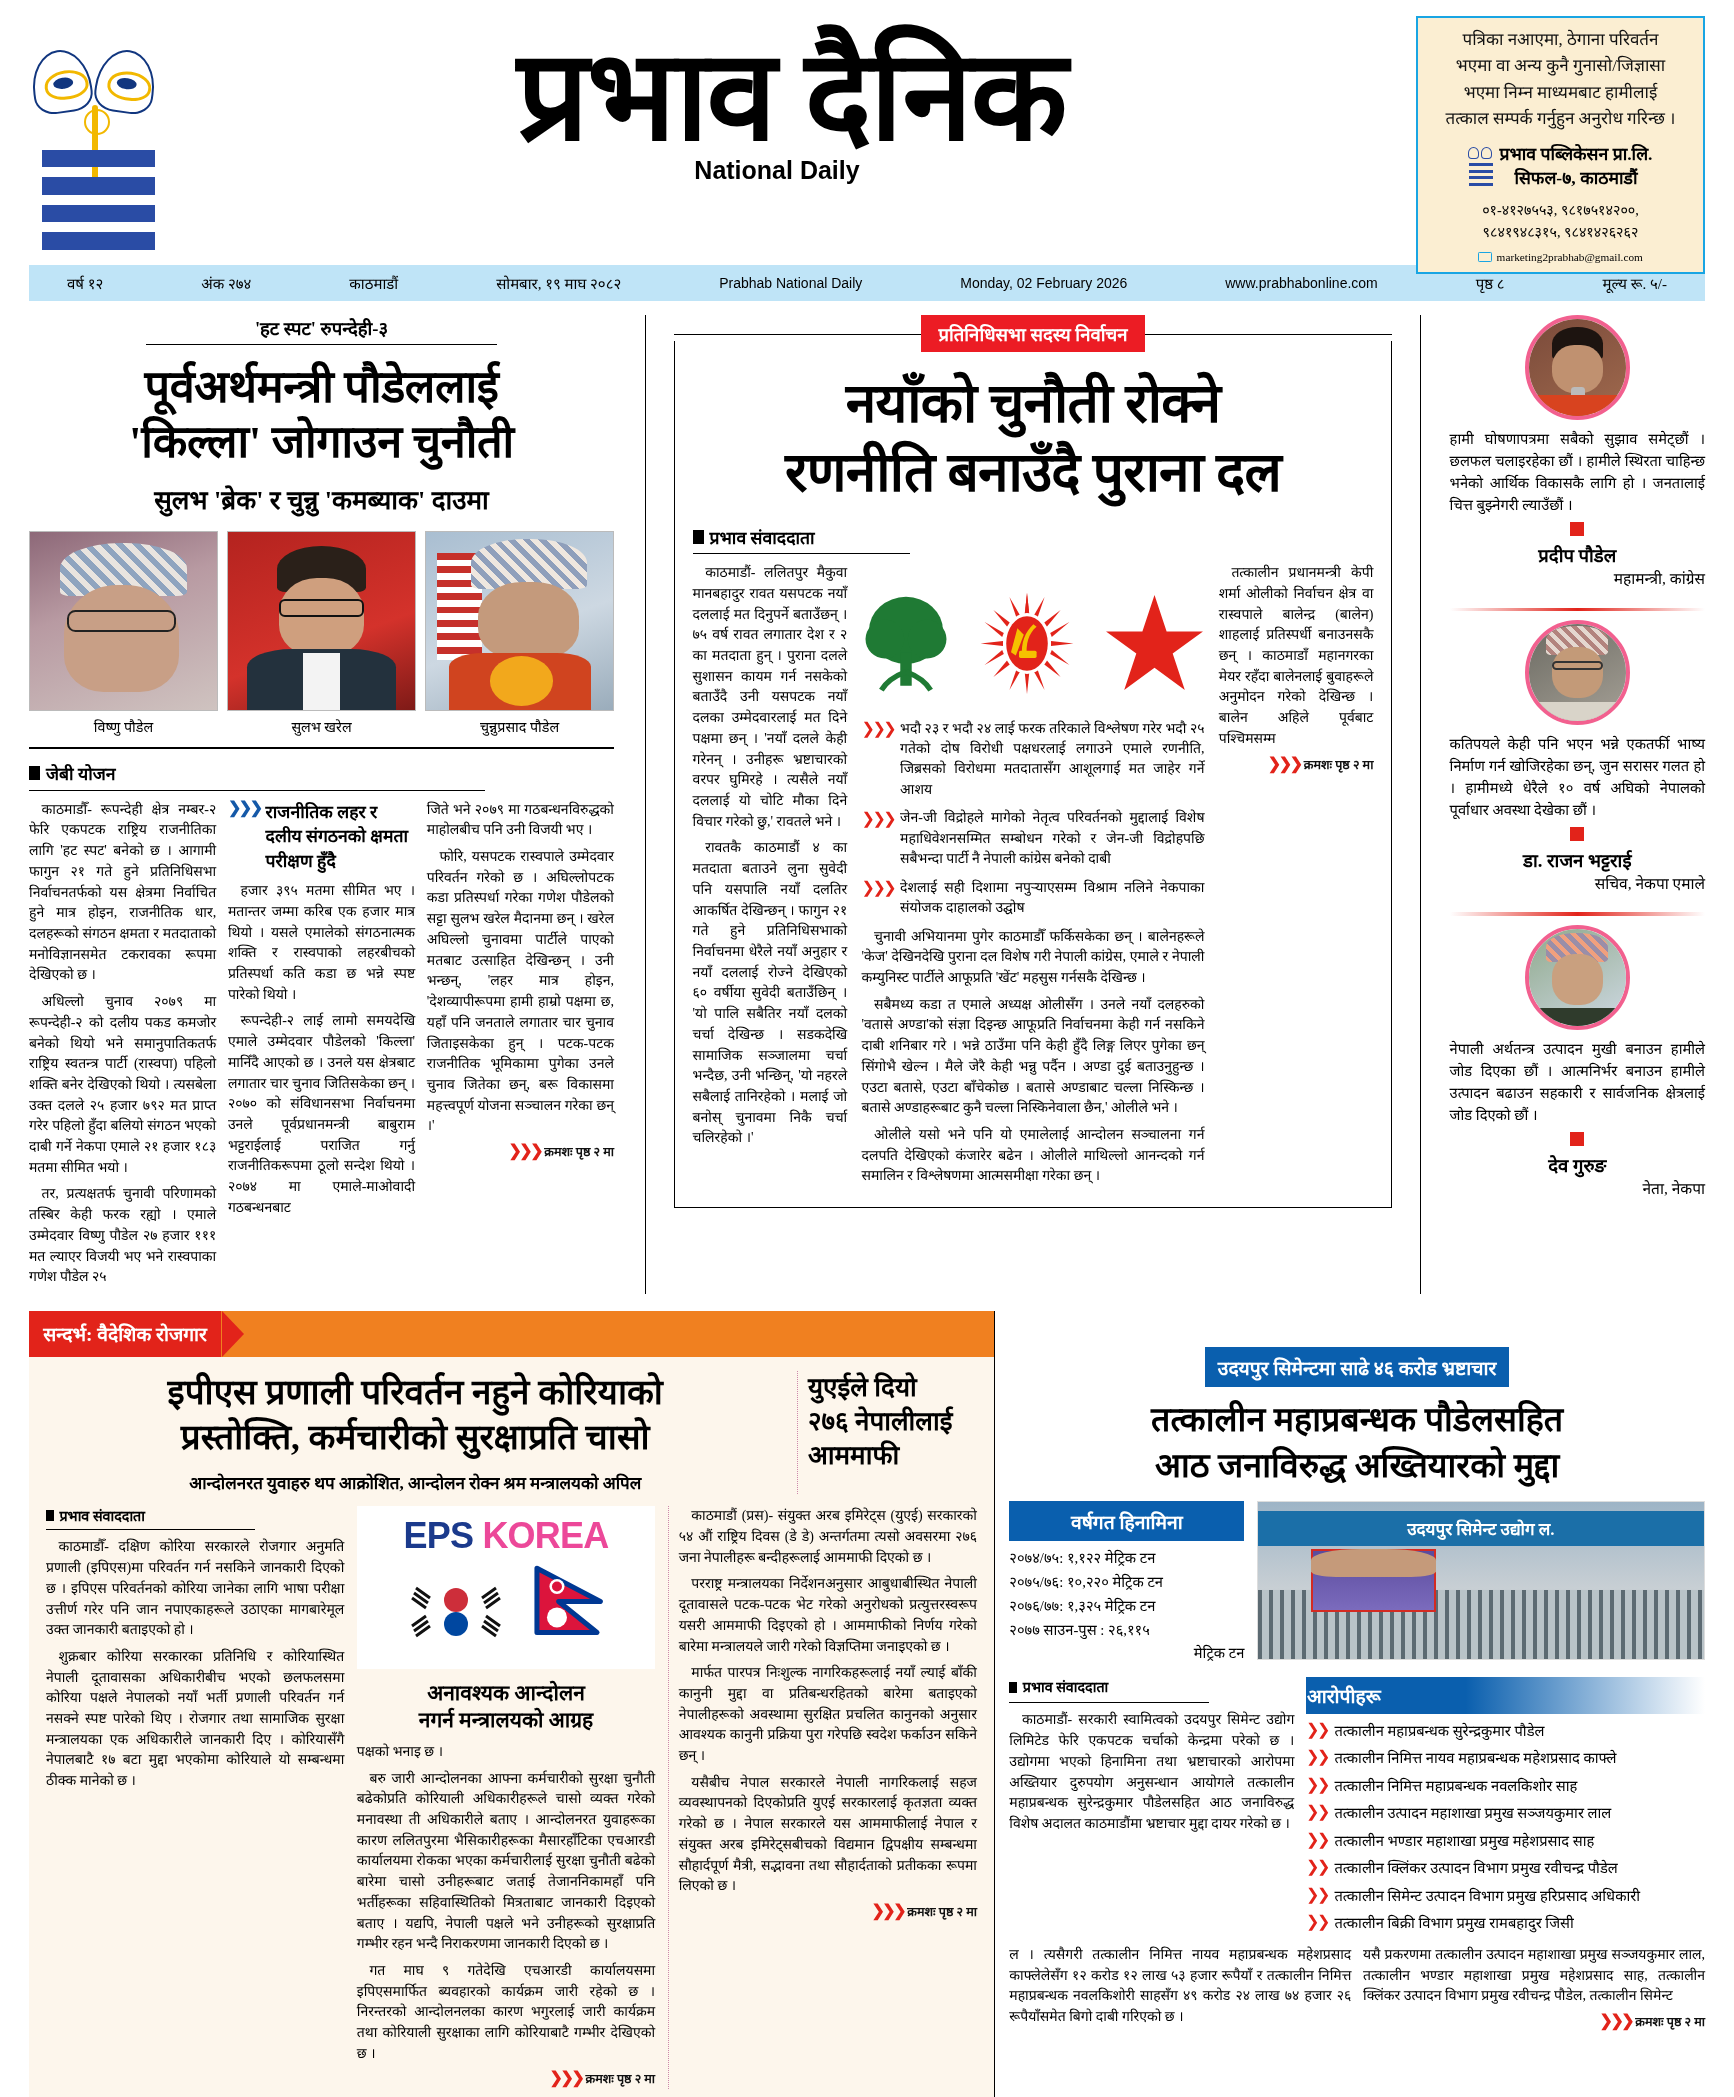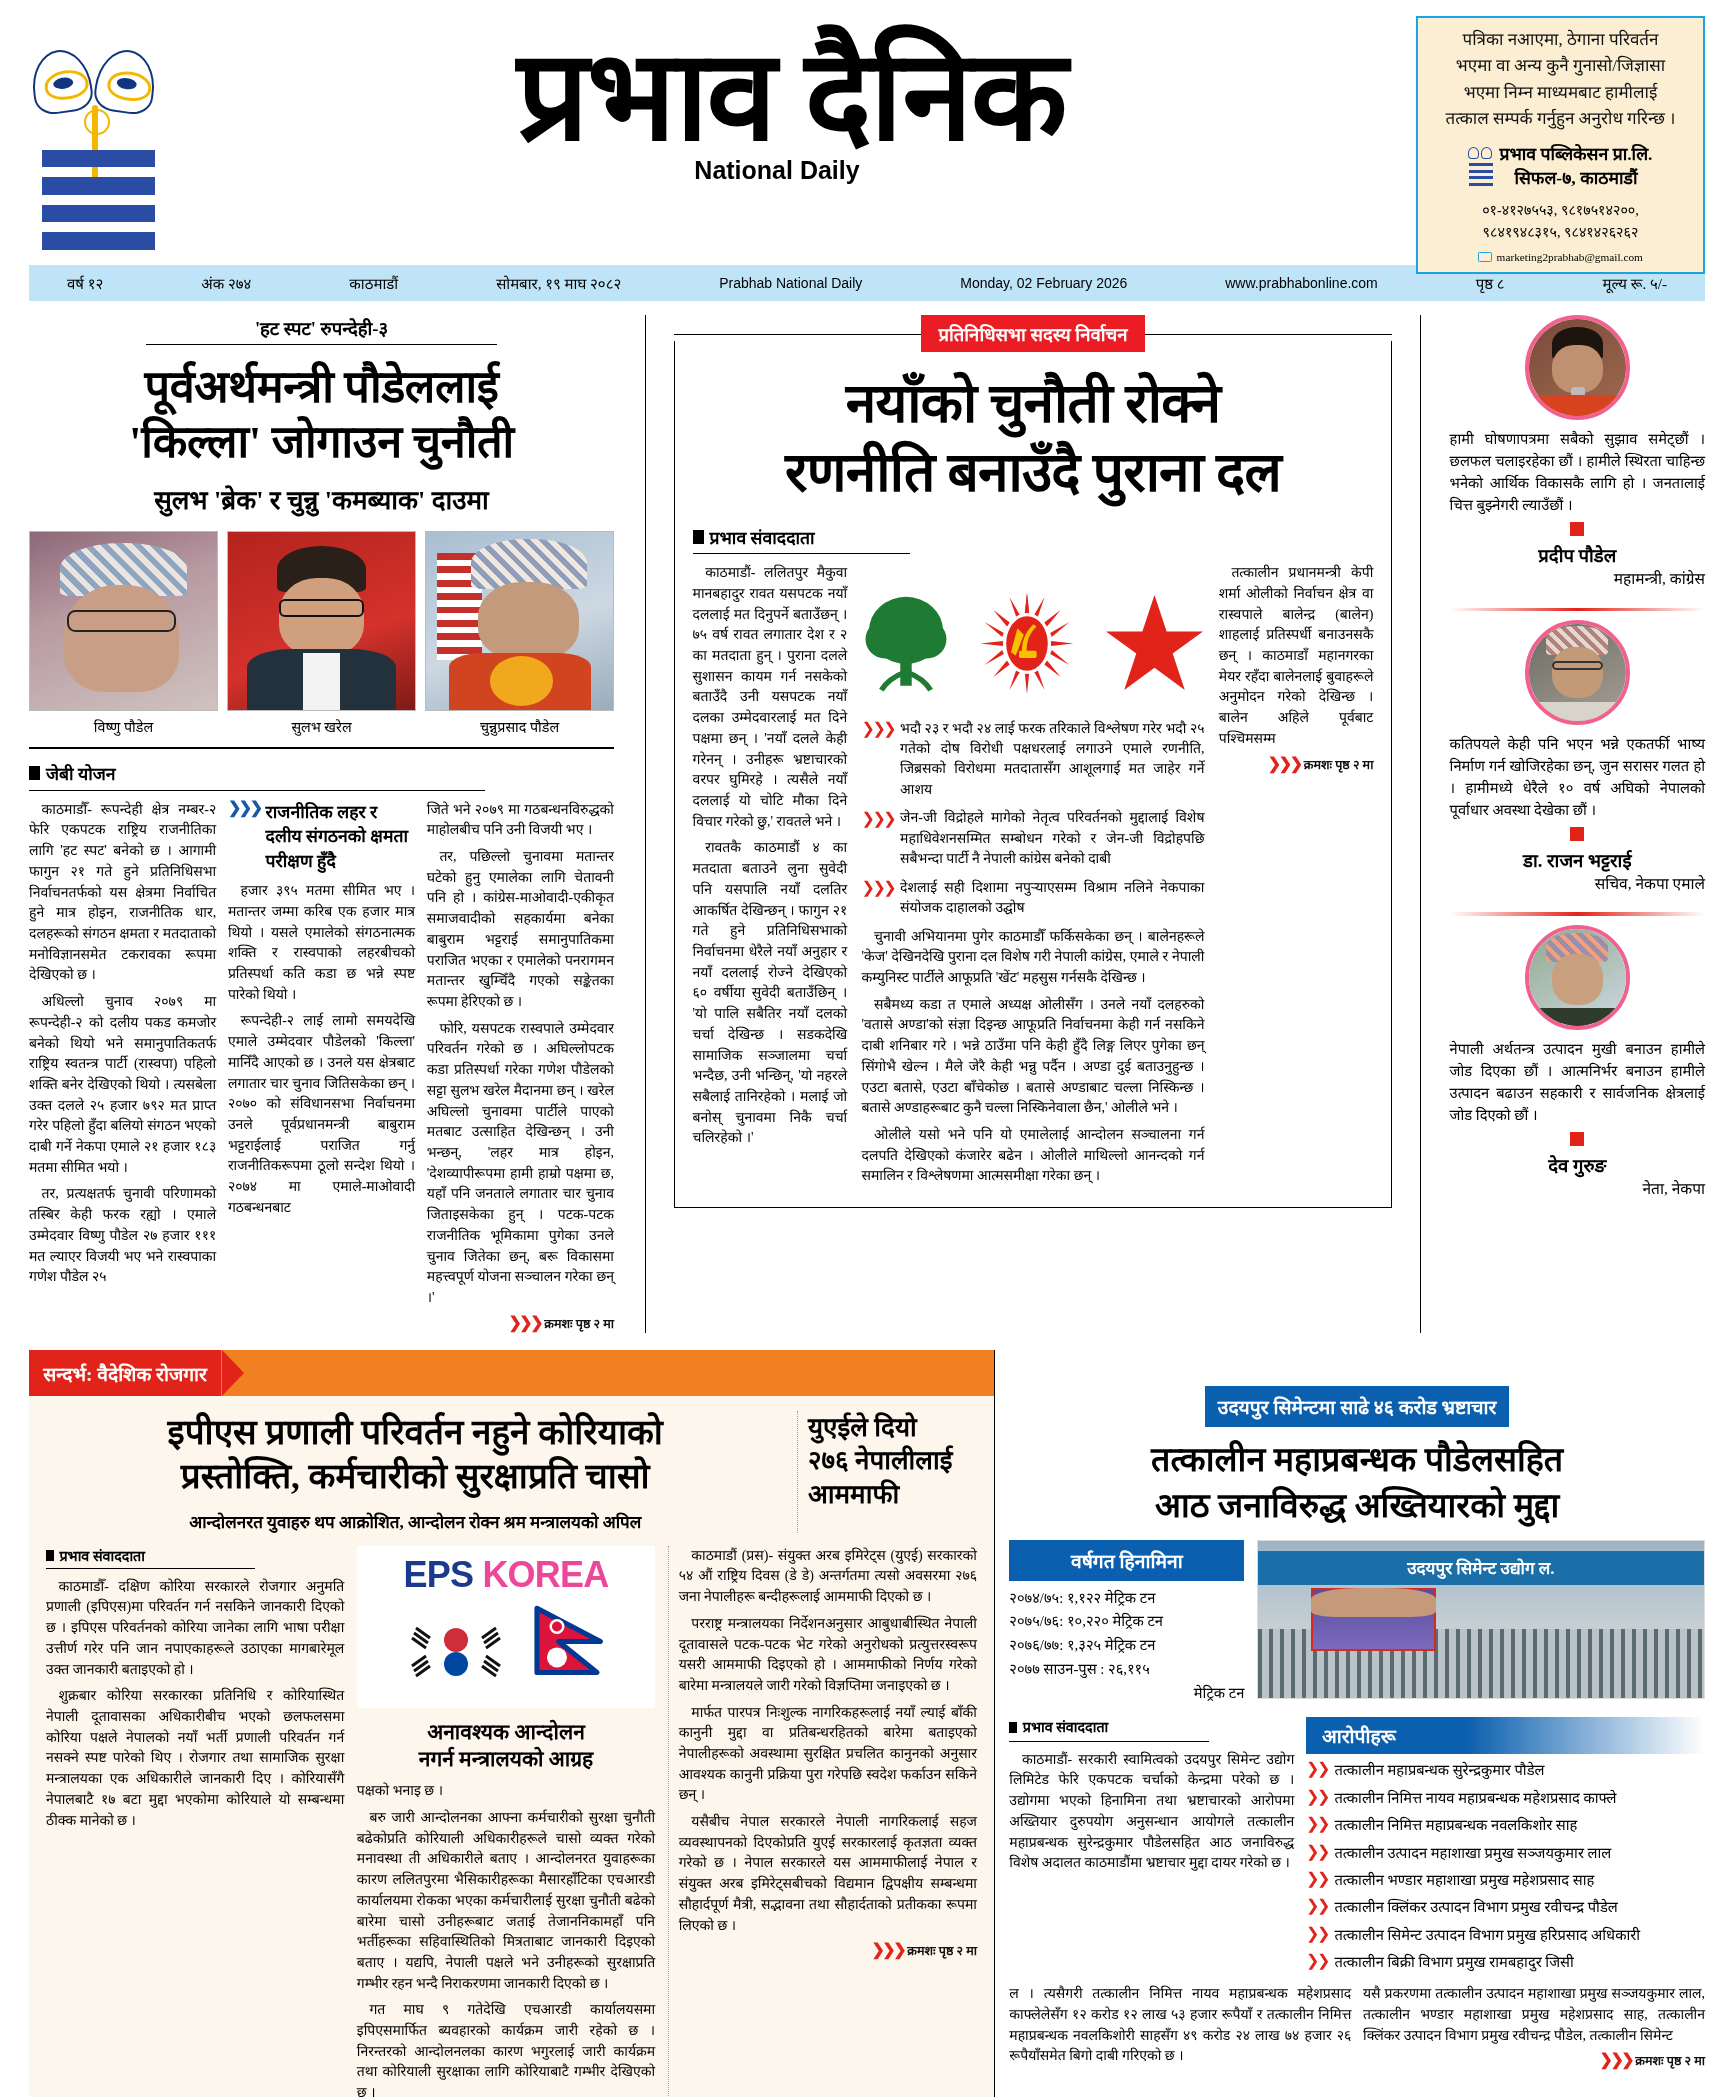--- a/index.html
+++ b/index.html
@@ -162,21 +162,21 @@
 
   .bluetag {
     background:#0a5fae; color:#fff; font-size:19.3px; font-weight:bold;
     padding:6.7px 12.6px; display:inline-block; text-align:center;
   }
   .br-head { text-align:center; font-size:34px; font-weight:bold; line-height:1.3; margin-top:11px; }
   .br-cols { display:flex; gap:12.6px; margin-top:12.6px; }
   .yearbox .bluetag { display:block; }
   .yearlist { font-size:14.7px; line-height:1.62; margin-top:5.9px;}
   .cementimg { height:159px; border:1.3px solid #ddd; position:relative; overflow:hidden; }
-  .accused-tag { background:linear-gradient(to right,#0a5fae 40%,#ffffff); color:#fff; font-size:19.3px; font-weight:bold; padding:5px 16px; }
+  .accused-tag { background:linear-gradient(to right,#0a5fae 40%,#ffffff); color:#fff; font-size:19.3px; font-weight:bold; padding:5px 1px; }
   .accused li { list-style:none; display:flex; gap:6.7px; font-size:14.7px; margin-top:7.6px; line-height:1.35;}
   .accused li .arrow { color:#e2231a; }
 </style>
 </head>
 <body>
 
 <div class="page">
 
   <div class="masthead">
 
@@ -303,21 +303,20 @@
             <span class="arrow">❯❯❯</span>
             <span>राजनीतिक लहर र दलीय संगठनको क्षमता परीक्षण हुँदै</span>
           </div>
           <div class="bodytext">
             <p>हजार ३९५ मतमा सीमित भए । मतान्तर जम्मा करिब एक हजार मात्र थियो । यसले एमालेको संगठनात्मक शक्ति र रास्वपाको लहरबीचको प्रतिस्पर्धा कति कडा छ भन्ने स्पष्ट पारेको थियो ।</p>
             <p>रूपन्देही-२ लाई लामो समयदेखि एमाले उम्मेदवार पौडेलको 'किल्ला' मानिँदै आएको छ । उनले यस क्षेत्रबाट लगातार चार चुनाव जितिसकेका छन् । २०७० को संविधानसभा निर्वाचनमा उनले पूर्वप्रधानमन्त्री बाबुराम भट्टराईलाई पराजित गर्नु राजनीतिकरूपमा ठूलो सन्देश थियो । २०७४ मा एमाले-माओवादी गठबन्धनबाट</p>
           </div>
         </div>
         <div class="bodytext">
           <p class="noind">जिते भने २०७९ मा गठबन्धनविरुद्धको माहोलबीच पनि उनी विजयी भए ।</p>
-          <p>तर, पछिल्लो चुनावमा मतान्तर घटेको हुनु एमालेका लागि चेतावनी पनि हो । कांग्रेस-माओवादी-एकीकृत समाजवादीको सहकार्यमा बनेका बाबुराम भट्टराई समानुपातिकमा पराजित भएका र एमालेको पनरागमन मतान्तर खुम्चिँदै गएको सङ्केतका रूपमा हेरिएको छ ।</p>
           <p>फोरि, यसपटक रास्वपाले उम्मेदवार परिवर्तन गरेको छ । अघिल्लोपटक कडा प्रतिस्पर्धा गरेका गणेश पौडेलको सट्टा सुलभ खरेल मैदानमा छन् । खरेल अघिल्लो चुनावमा पार्टीले पाएको मतबाट उत्साहित देखिन्छन् । उनी भन्छन्, 'लहर मात्र होइन, 'देशव्यापीरूपमा हामी हाम्रो पक्षमा छ, यहाँ पनि जनताले लगातार चार चुनाव जिताइसकेका हुन् । पटक-पटक राजनीतिक भूमिकामा पुगेका उनले चुनाव जितेका छन्, बरू विकासमा महत्त्वपूर्ण योजना सञ्चालन गरेका छन् ।'</p>
           <div class="contd">
             <span class="arrow">❯❯❯</span>
             <span>क्रमशः पृष्ठ २ मा</span>
           </div>
         </div>
       </div>
     </div>
 
     <div class="col-center">

